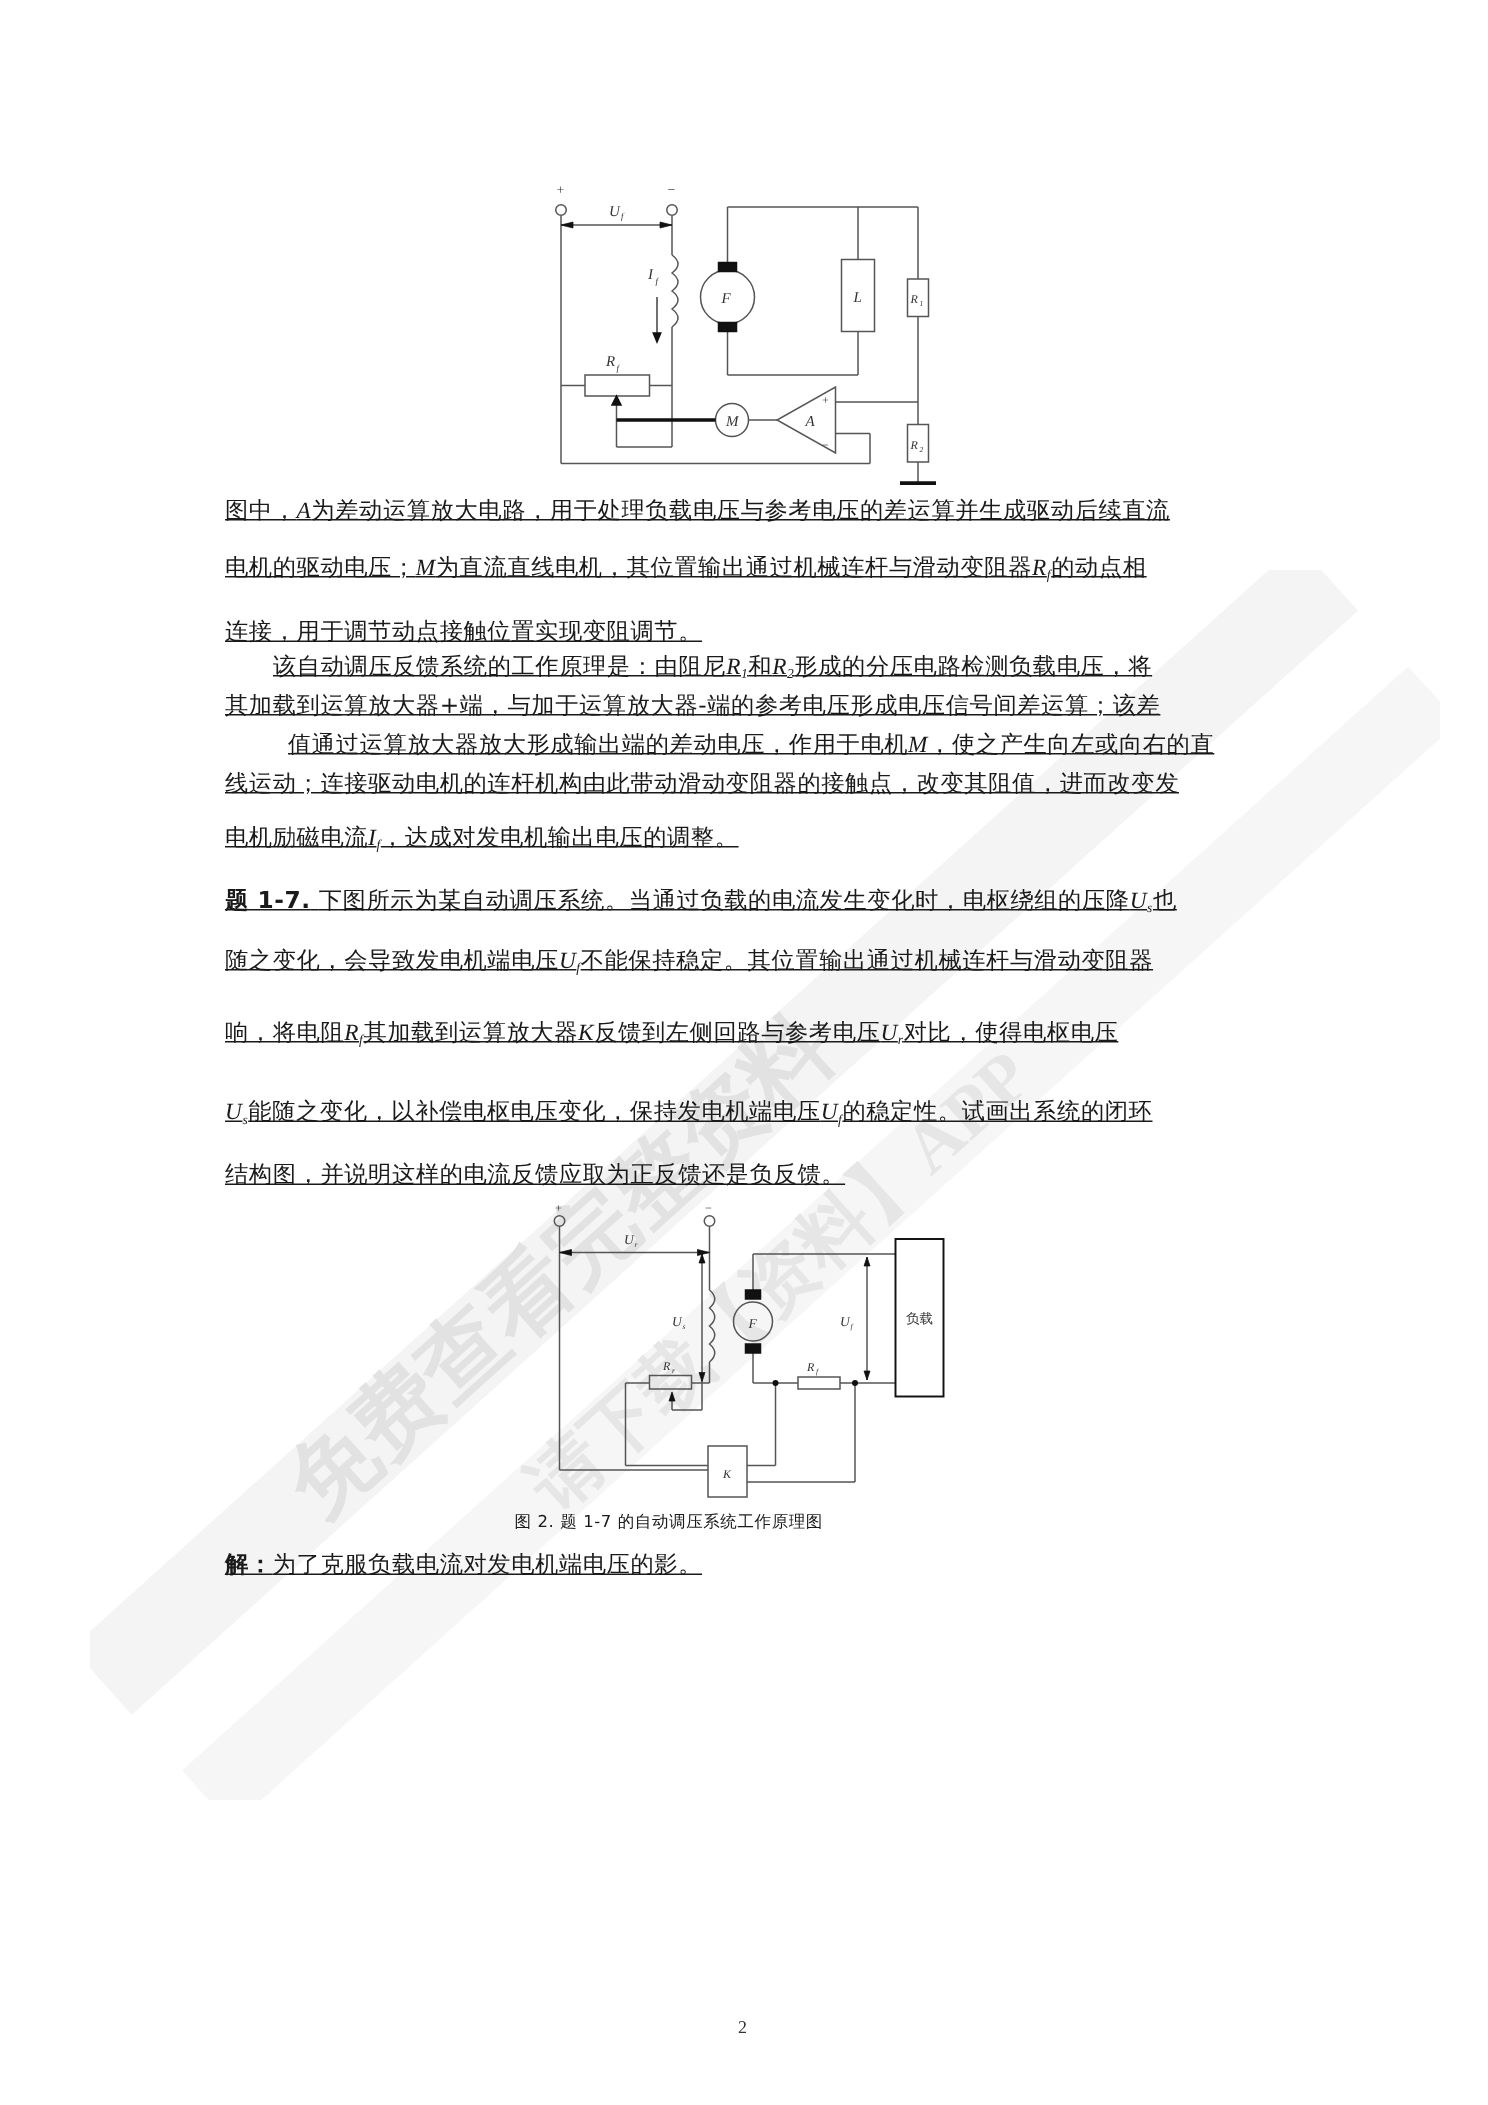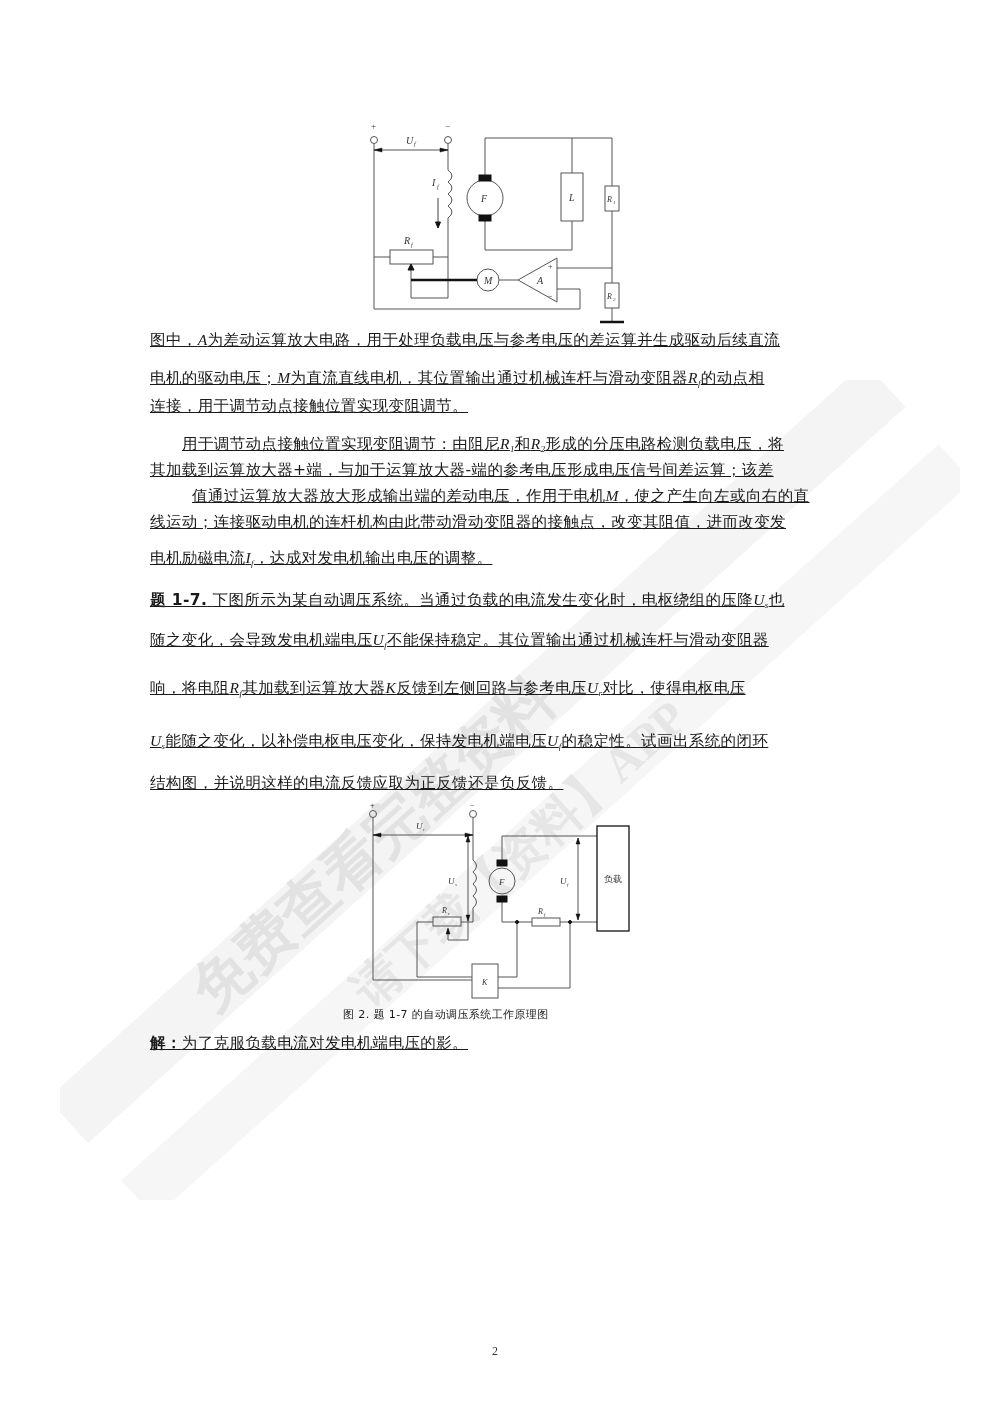--- a/index.html
+++ b/index.html
@@ -117,26 +117,26 @@
     </g>
   </svg>
 
   <div class="para" style="top:330px;">
     <div class="line" style="top:0;">
       <span>图中，</span><span class="ital">A</span><span>为差动运算放大电路，用于处理负载电压与参考电压的差运算并生成驱动后续直流</span>
     </div>
     <div class="line" style="top:38px;text-align:right;">
       <span>电机的驱动电压；</span><span class="ital">M</span><span>为直流直线电机，其位置输出通过机械连杆与滑动变阻器</span><span class="ital">R</span><span class="ital sub">f</span><span>的动点相</span>
     </div>
-    <div class="line" style="top:66px;">连接，用于调节动点接触位置实现变阻调节。</div>
+    <div class="line" style="top:81px;">连接，用于调节动点接触位置实现变阻调节。</div>
   </div>
 
   <div class="para" style="top:434px;">
     <div class="line" style="top:0; left:32px;">
-      <span>用于调节动点接触位置实现变阻调节：由阻尼</span><span class="ital">R</span><span class="ital sub">1</span><span>和</span><span class="ital">R</span><span class="ital sub">2</span><span>形成的分压电路检测负载电压，将</span>
+      <span>该自动调压反馈系统的工作原理是：由阻尼</span><span class="ital">R</span><span class="ital sub">1</span><span>和</span><span class="ital">R</span><span class="ital sub">2</span><span>形成的分压电路检测负载电压，将</span>
     </div>
     <div class="line" style="top:26px;">其加载到运算放大器+端，与加于运算放大器-端的参考电压形成电压信号间差运算；该差</div>
     <div class="line" style="top:52px;margin-left:42px;">
       <span>值通过运算放大器放大形成输出端的差动电压，作用于电机</span><span class="ital">M</span><span>，使之产生向左或向右的直</span>
     </div>
     <div class="line" style="top:78px;">线运动；连接驱动电机的连杆机构由此带动滑动变阻器的接触点，改变其阻值，进而改变发</div>
     <div class="line" style="top:114px;">
       <span>电机励磁电流</span><span class="ital">I</span><span class="ital sub">f</span><span>，达成对发电机输出电压的调整。</span>
     </div>
   </div>

